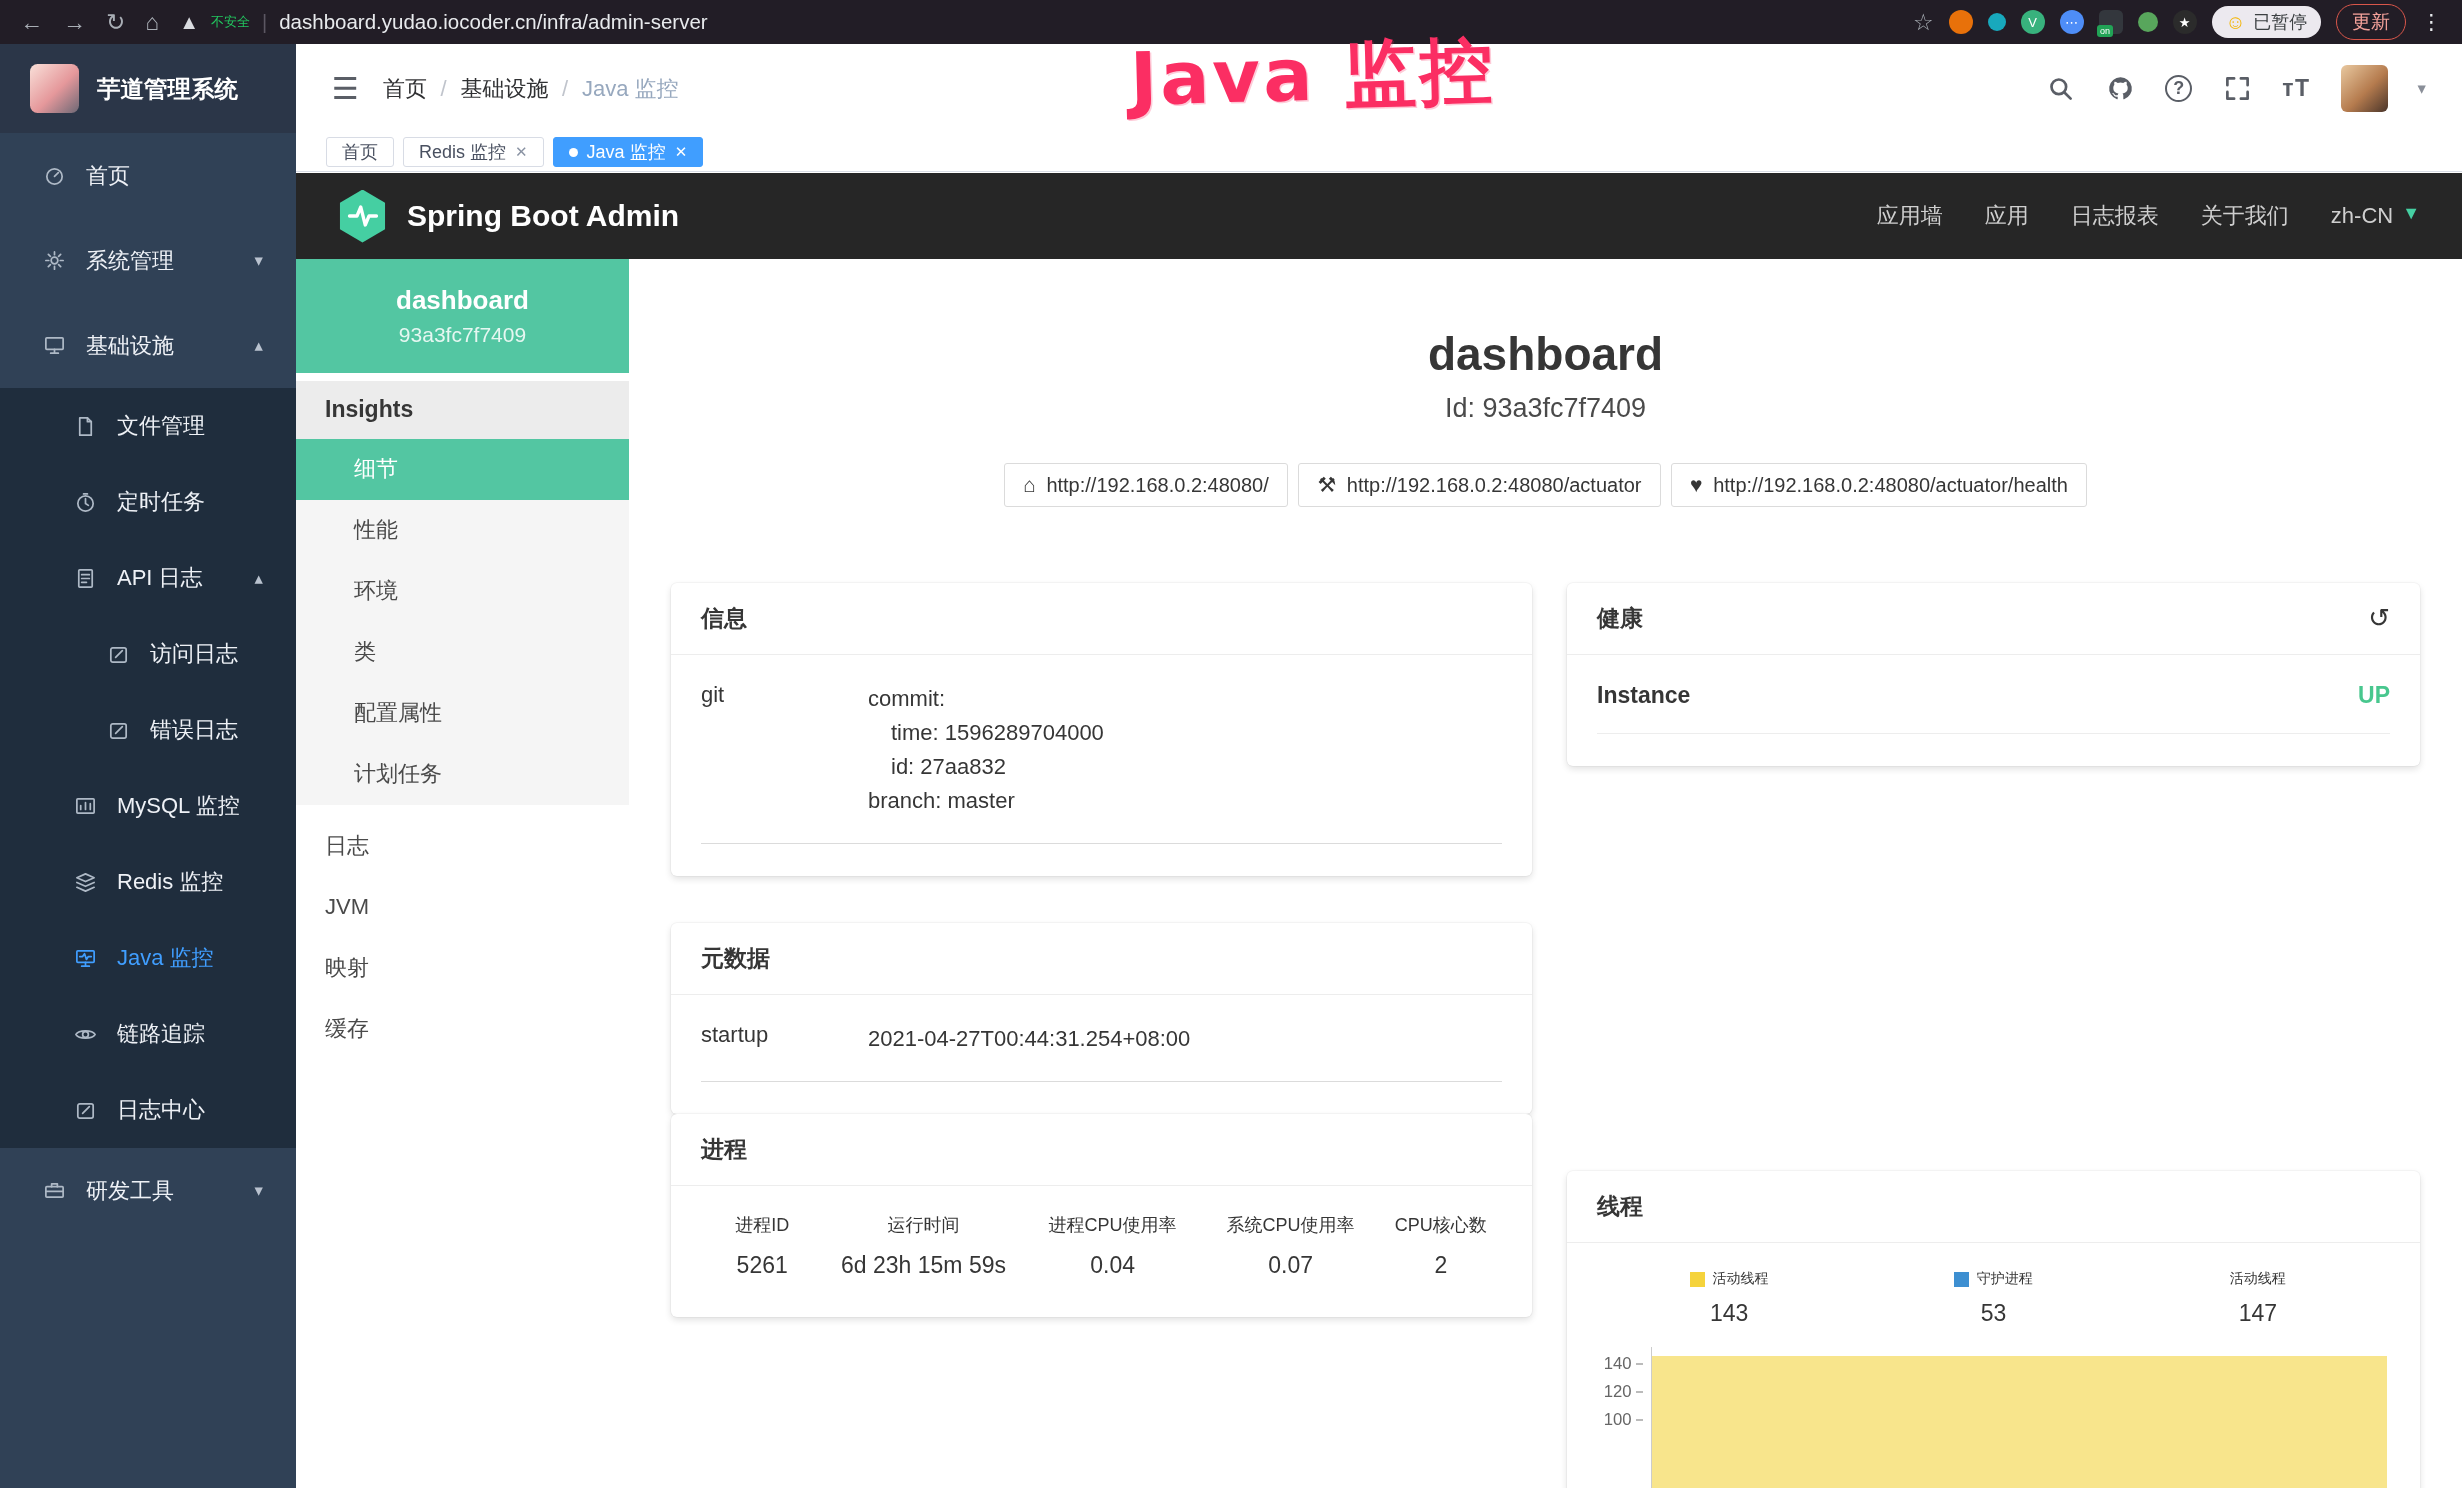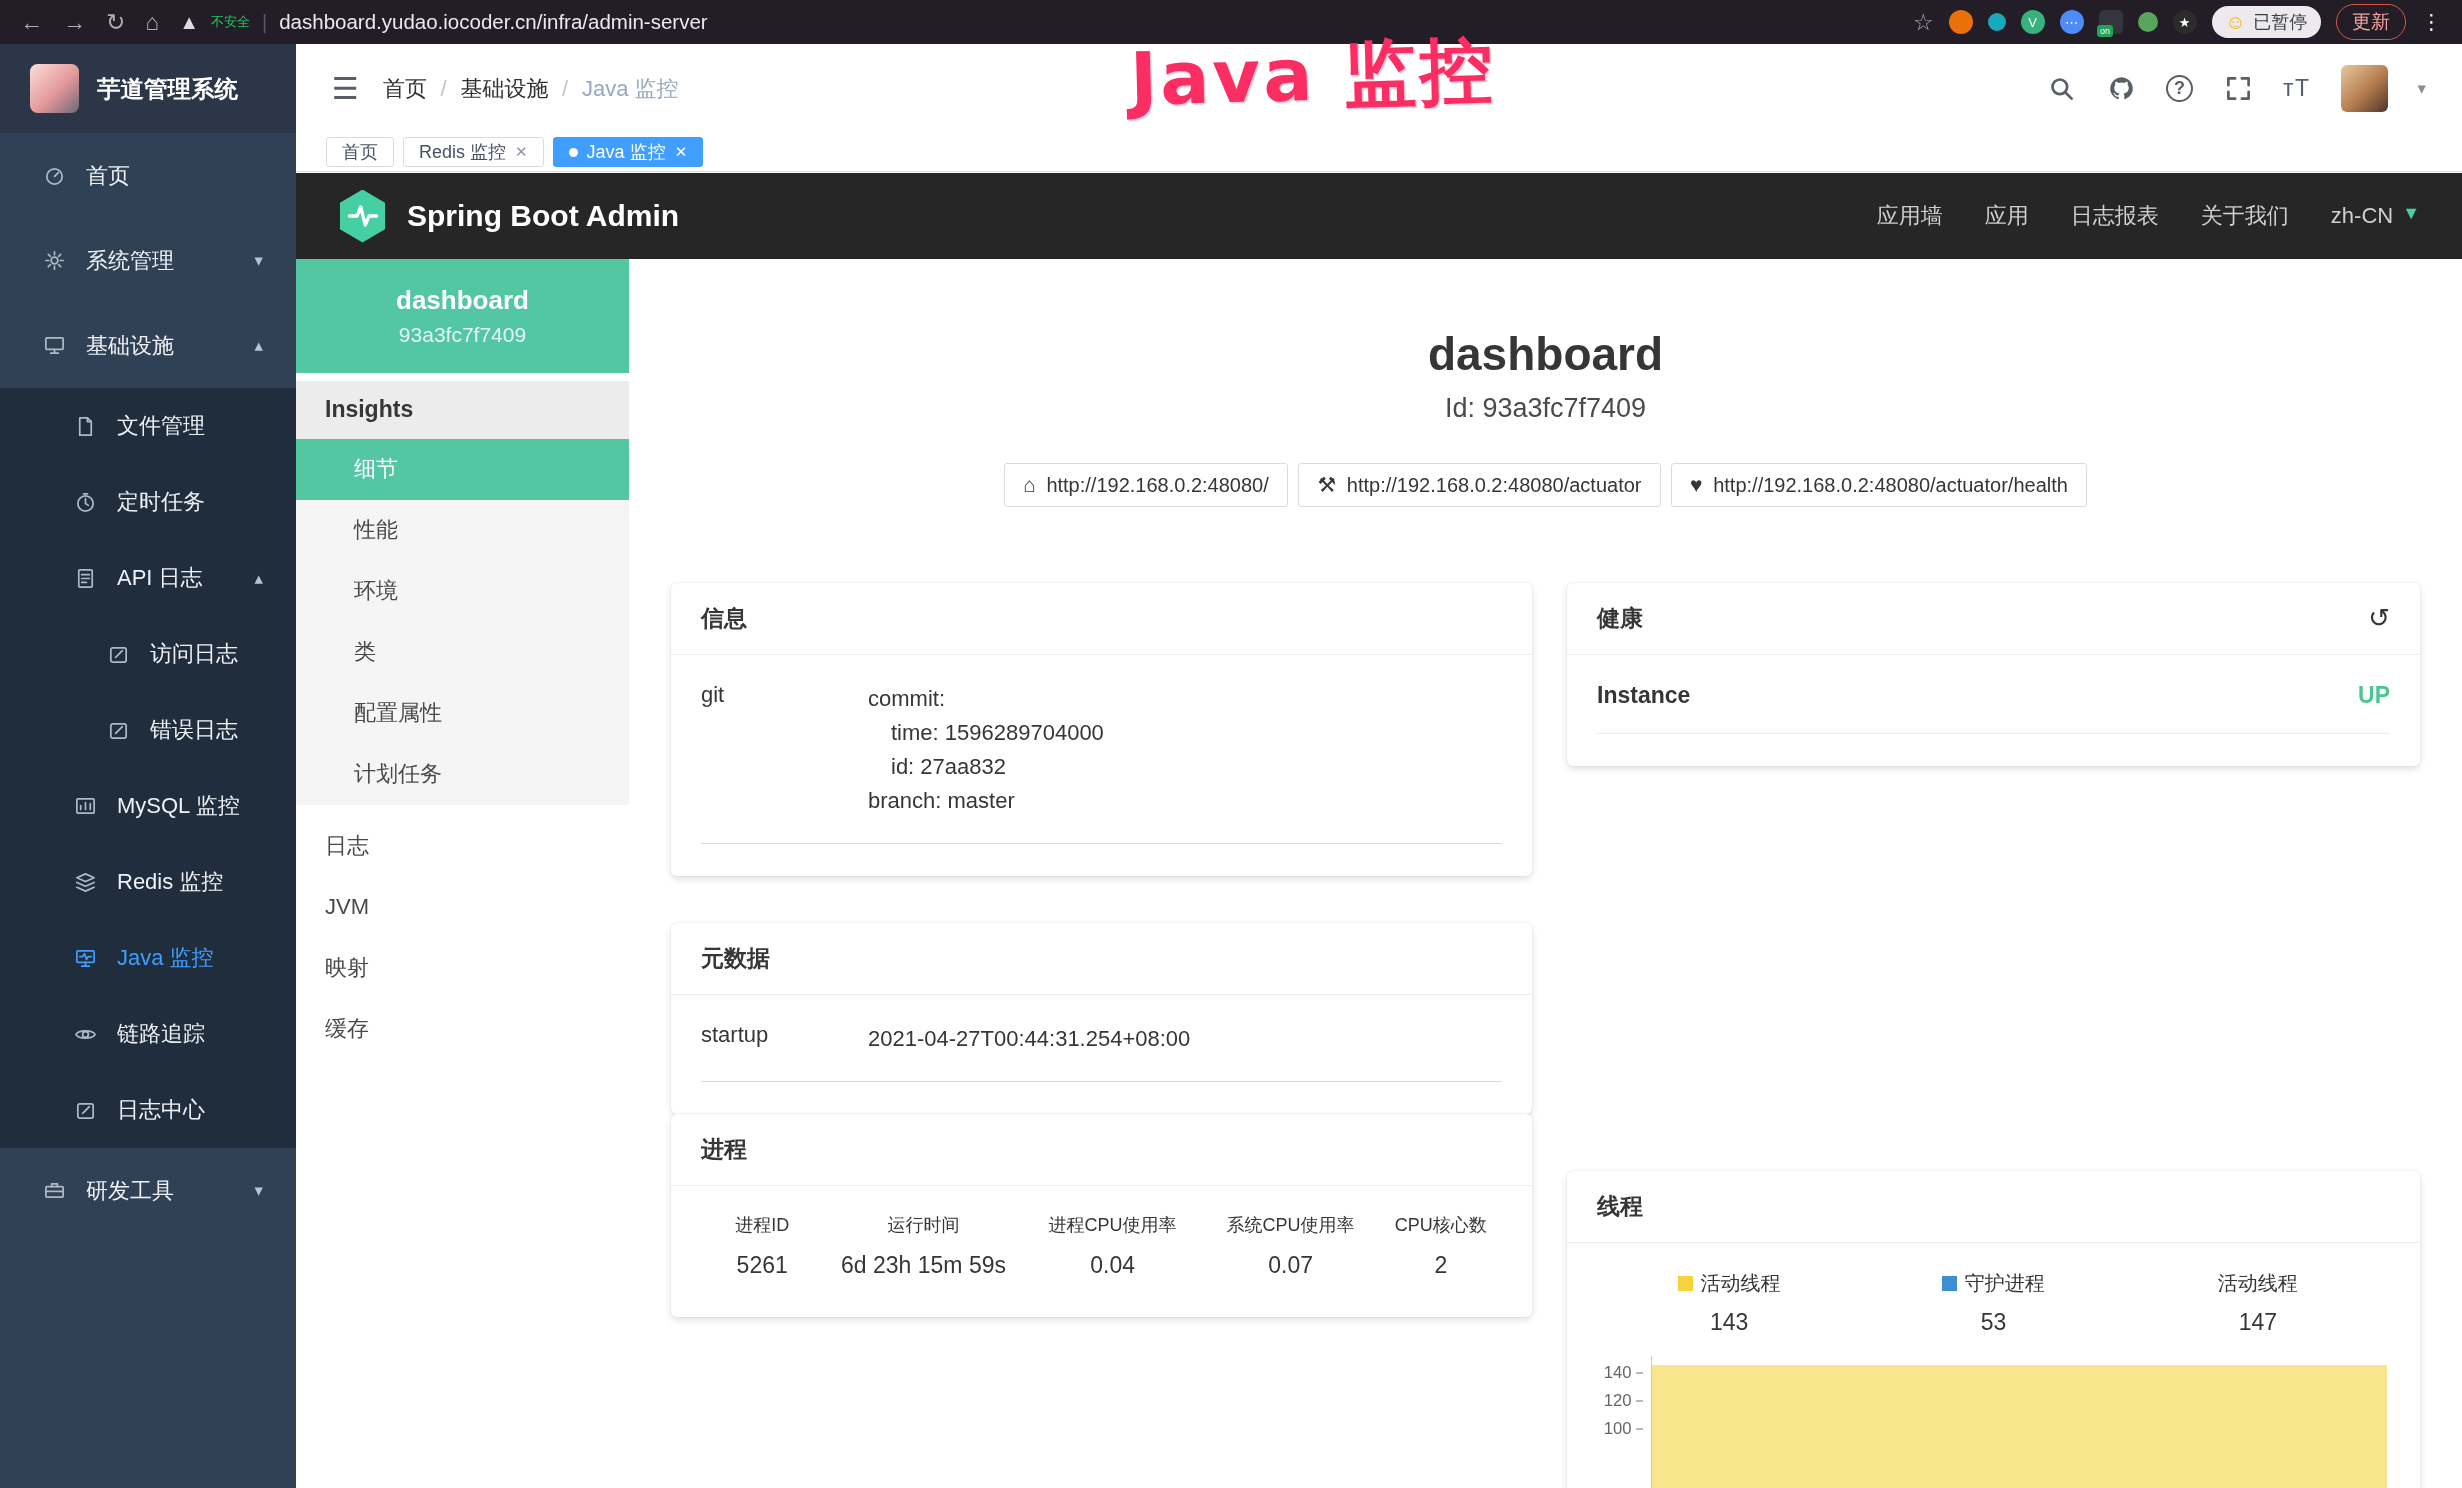--- a/index.html
+++ b/index.html
@@ -54,21 +54,21 @@
   .crumbs{display:flex;align-items:center;gap:13.7px;font-size:22px;color:#303133}
   .slash{color:#c0c4cc}
   .crumb-cur{color:#97a8be}
   .header-right{margin-left:auto;display:flex;align-items:center;gap:30px;color:#5a5e66}
   .hicon{width:30px;height:30px;display:flex;align-items:center;justify-content:center}
   .hicon svg{width:27px;height:27px;stroke:#5a5e66;fill:none;stroke-width:2.4;
     stroke-linecap:round;stroke-linejoin:round}
   .hicon.filled svg{fill:#5a5e66;stroke:none}
   .q-circle{width:27px;height:27px;border:2.3px solid #5a5e66;border-radius:50%;
     display:flex;align-items:center;justify-content:center;font-size:18px;font-weight:bold}
-  .font-ic{font-size:23px;font-weight:normal;color:#5a5e66;letter-spacing:1.5px}
+  .font-ic{font-size:23px;font-weight:bold;color:#5a5e66;letter-spacing:1.5px}
   .avatar{width:47px;height:47px;border-radius:6px;flex:none;
     background:linear-gradient(135deg,#e9c9a0 0%,#b57b4e 55%,#4a3категория)}
   .avatar{background:linear-gradient(135deg,#e9c9a0 0%,#b57b4e 55%,#4a352a 100%)}
   .caret{font-size:16.7px;color:#8a8f99}
 
   
   .tabbar{position:absolute;top:133px;left:296px;right:0;height:39px;background:#fff;
     border-bottom:0.8px solid #d8dce5;display:flex;align-items:center;gap:9px;padding:0 30px}
   .tag{height:30px;display:flex;align-items:center;gap:9px;padding:0 15px;
     border:0.8px solid #d8dce5;font-size:18px;color:#495060;background:#fff;border-radius:3px;white-space:nowrap}
@@ -134,21 +134,21 @@
   .health-row{display:flex;justify-content:space-between;align-items:center;
     border-bottom:0.8px solid #ededed;padding-bottom:24px}
   .hl{font-size:23px;font-weight:bold;color:#363636}
   .up{font-size:23px;font-weight:bold;color:#48c78e}
   .mb-health{margin-bottom:405px}
   .ptable{display:grid;grid-template-columns:1.1fr 1.8fr 1.6fr 1.6fr 1.1fr;
     row-gap:15px;text-align:center;padding-bottom:6px}
   .th{font-size:18px;color:#363636}
   .td{font-size:23px;color:#363636}
   .legend{display:grid;grid-template-columns:1fr 1fr 1fr;text-align:center;row-gap:12px}
-  .leg-label{font-size:20px;color:#363636;display:flex;align-items:center;
+  .leg-label{font-size:14px;color:#363636;display:flex;align-items:center;
     justify-content:center;gap:7.6px}
   .leg-sq{width:15px;height:15px;display:inline-block}
   .leg-val{font-size:23px;color:#363636}
   .chart{margin-top:20px;display:flex;gap:7.6px;height:243px}
   .yaxis{width:46px;padding-top:3px;font-size:16.7px;color:#666;text-align:right}
   .yt{height:28px;display:flex;align-items:center;justify-content:flex-end;gap:4.6px}
   .yt::after{content:"";width:6.8px;height:1.5px;background:#bbb;display:inline-block}
   .plot{flex:1;position:relative;border-left:1.5px solid #ccc}
   .area{position:absolute;left:0;right:3px;top:9px;bottom:0;background:#f8e58c}
 

